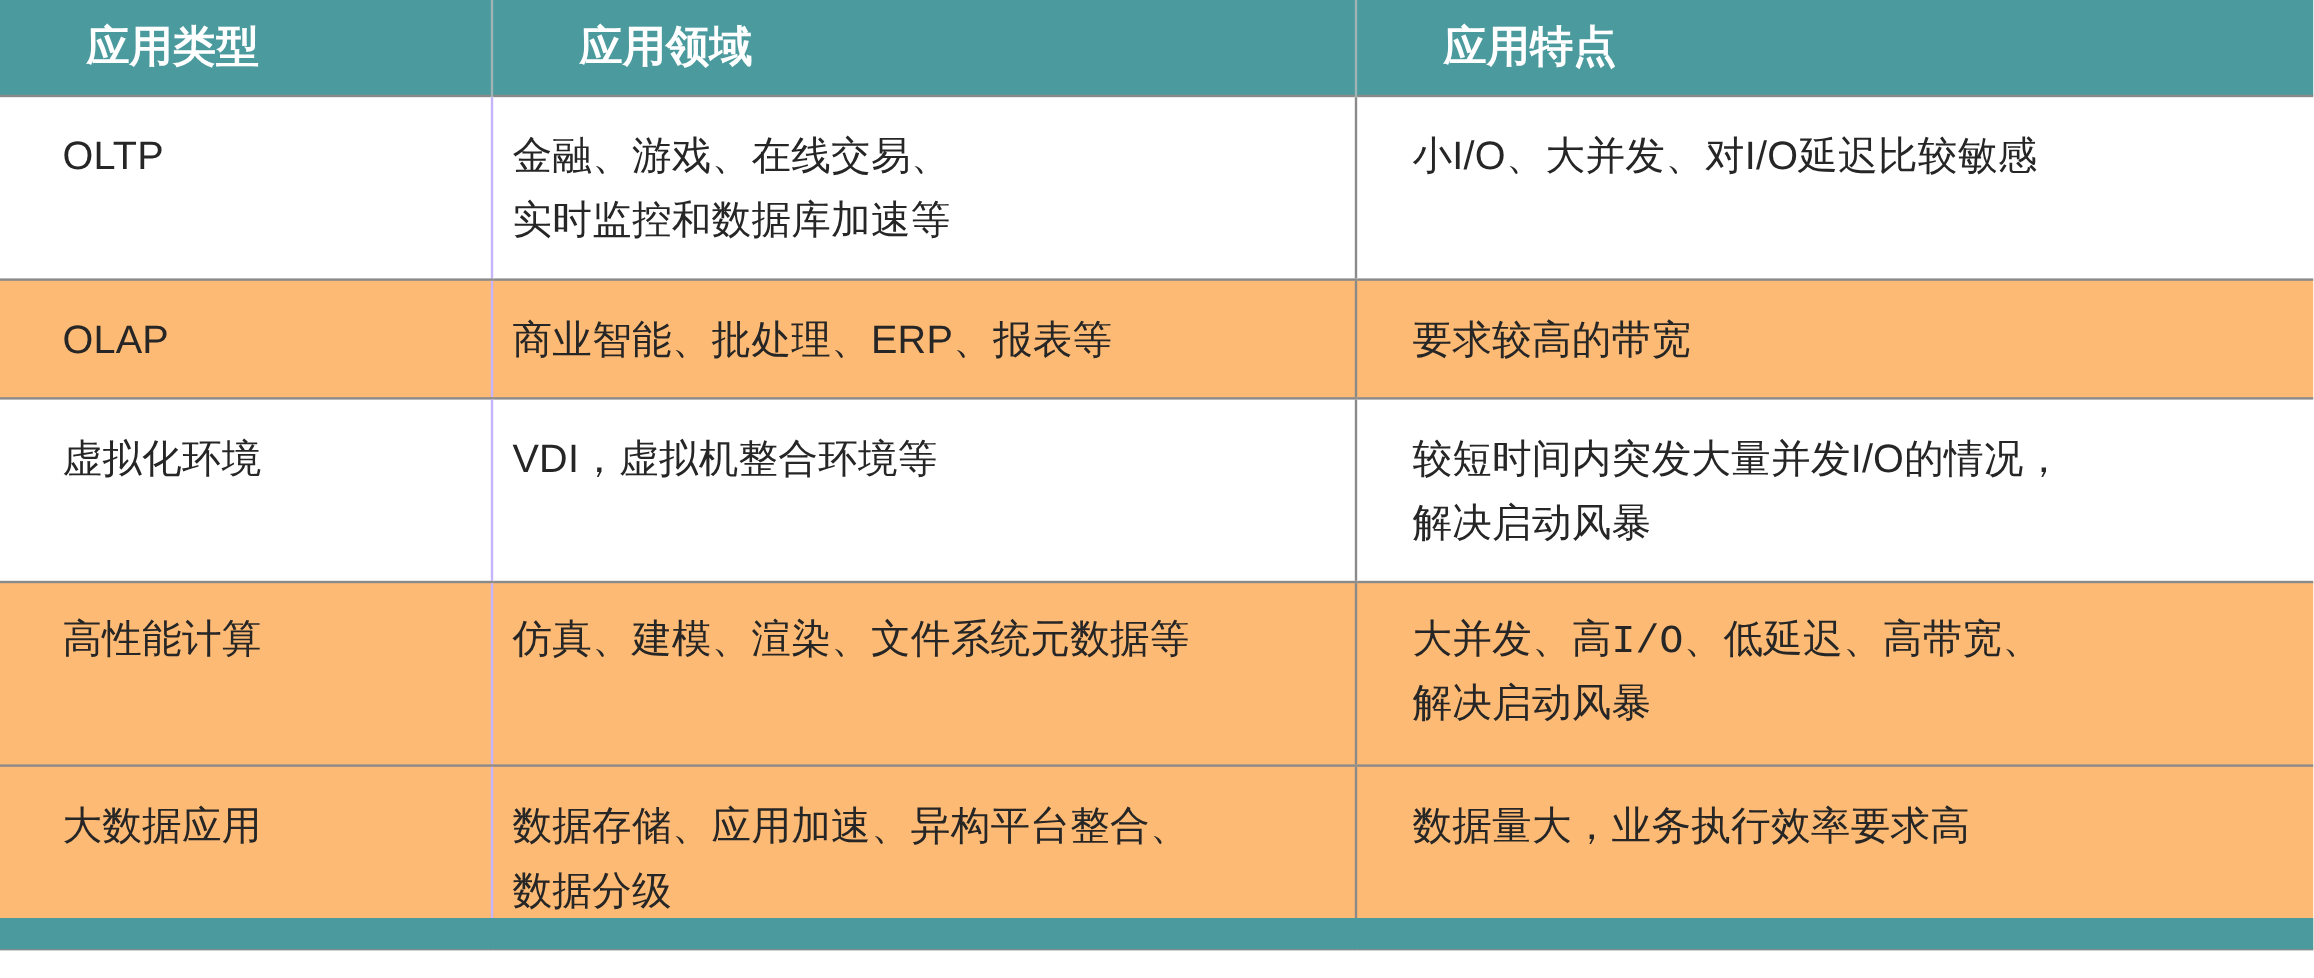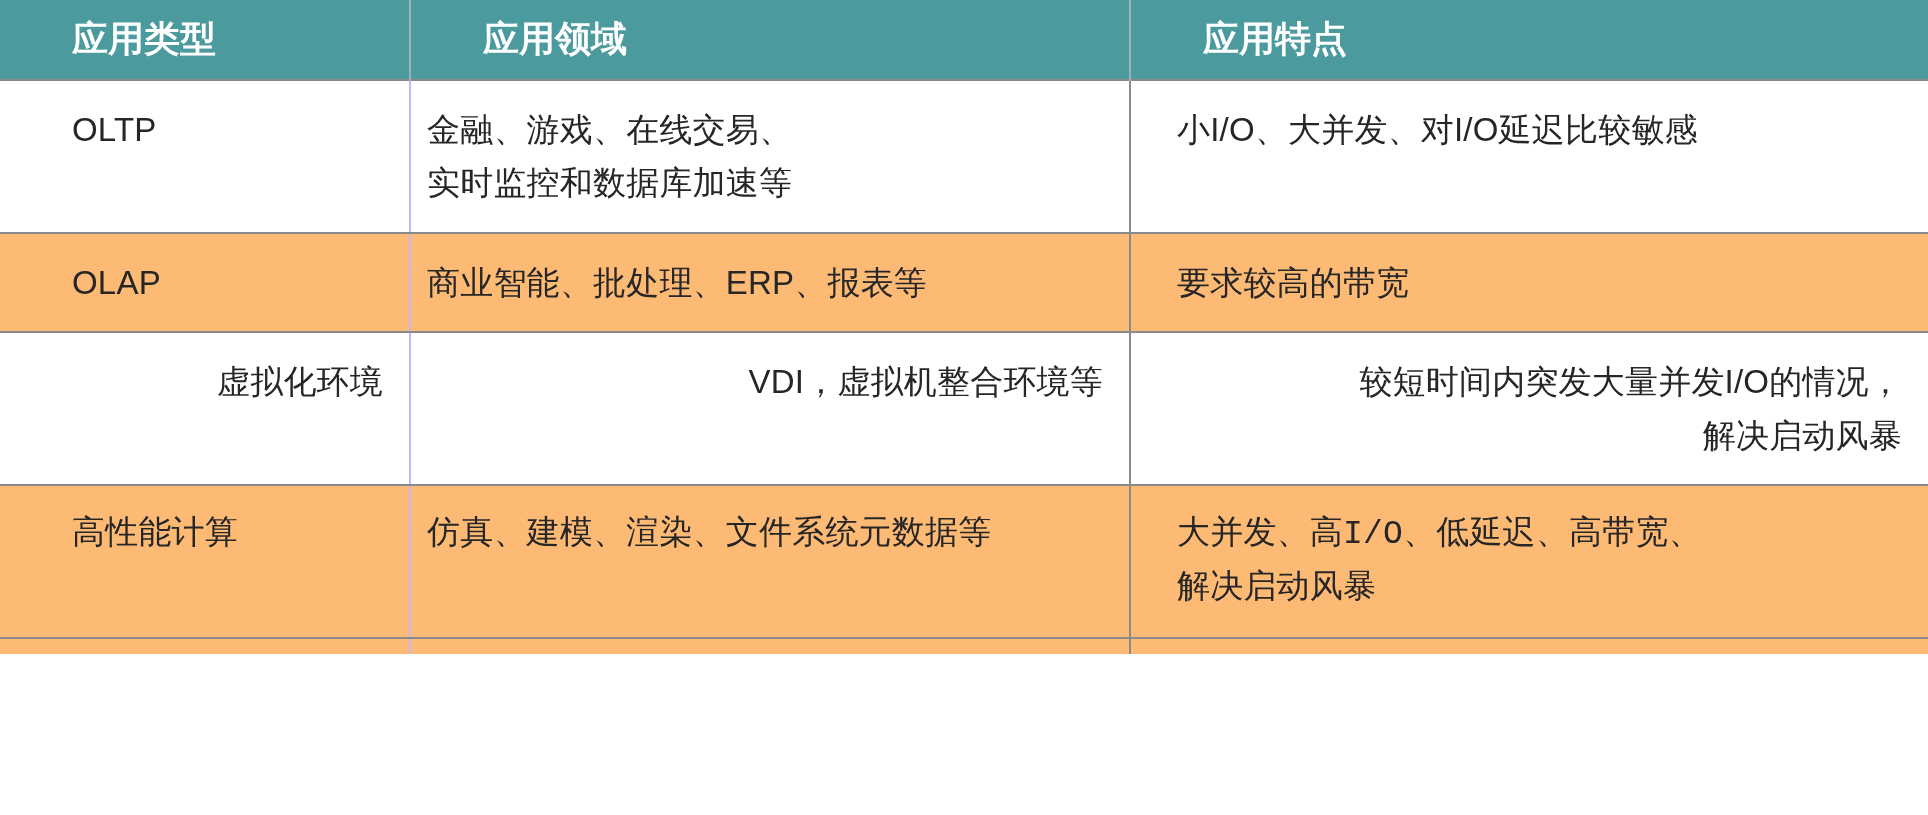--- a/index.html
+++ b/index.html
@@ -10,21 +10,21 @@
   body {
     width: 1928px;
     height: 815px;
     font-family: "Liberation Sans", "DejaVu Sans", sans-serif;
     -webkit-font-smoothing: antialiased;
   }
 
   .slide {
     position: relative;
     width: 1928px;
-    height: 654px;
+    height: 815px;
     background: #ffffff;
     overflow: hidden;
   }
 
   .table-wrap {
     position: absolute;
     left: 0;
     top: 0;
     width: 1928px;
   }
@@ -64,42 +64,42 @@
     line-height: 1.62;
     color: #262626;
     vertical-align: top;
     padding: 22px 26px 22px 72px;
     border-top: 2px solid #8a8a8a;
     border-bottom: 2px solid #8a8a8a;
     box-sizing: border-box;
     letter-spacing: 0.2px;
   }
   tbody td.col-1 {
-    padding-left: 72px;
+    padding-left: 52px;
   }
   tbody td.col-2 {
     border-left: 2px solid #c4b5fd;
     padding-left: 16px;
   }
   tbody td.col-3 {
     border-left: 2px solid #8a8a8a;
     padding-left: 46px;
   }
 
   tbody tr.shade td {
     background: #fdba74;
   }
   tbody tr.plain td {
     background: #ffffff;
   }
 
   
   tbody tr.r-oltp td     { height: 143px; }
   tbody tr.r-olap td     { height: 70px;  }
-  tbody tr.r-virt td     { height: 125px; text-align: right; }
+  tbody tr.r-virt td     { height: 125px; }
   tbody tr.r-hpc td      { height: 120px; font-family: Liberation Mono, monospace; }
   tbody tr.r-cloud td    { height: 80px;  }
   tbody tr.r-bigdata td  { height: 148px; }
 
   .cell-line { display: block; white-space: nowrap; }
 
   
   .bottom-bar {
     position: absolute;
     left: 0;

